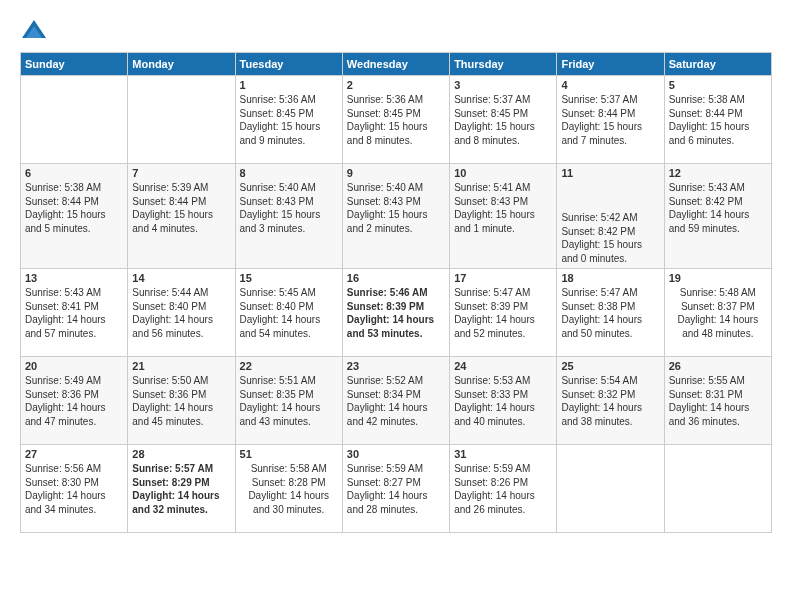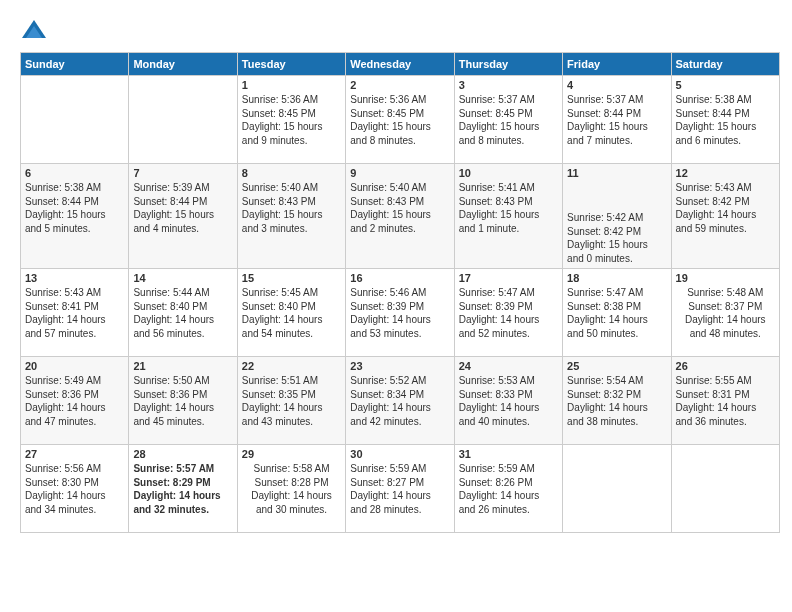--- a/index.html
+++ b/index.html
@@ -6,21 +6,21 @@
     body {
       width: 792px;
       height: 612px;
       font-family: Arial, sans-serif;
       background: #fff;
       overflow: hidden;
     }
     .page {
       width: 792px;
       height: 612px;
-      padding: 16px 12px 10px 20px;
+      padding: 16px 20px 10px 20px;
     }
     .header {
       display: flex;
       justify-content: space-between;
       align-items: flex-start;
       margin-bottom: 8px;
     }
     .logo {
       display: flex;
       align-items: center;
@@ -233,21 +233,21 @@
           </td>
           <td>
             <div class="day-number">15</div>
             <div class="day-info" style="white-space: pre-line;">Sunrise: 5:45 AM
 Sunset: 8:40 PM
 Daylight: 14 hours
 and 54 minutes.</div>
           </td>
           <td>
             <div class="day-number">16</div>
-            <div class="day-info" style="white-space: pre-line;">Sunrise: 5:46 AM
+            <div class="day-info" style="white-space: pre-line; font-weight: bold;">Sunrise: 5:46 AM
 Sunset: 8:39 PM
 Daylight: 14 hours
 and 53 minutes.</div>
           </td>
           <td>
             <div class="day-number">17</div>
             <div class="day-info" style="white-space: pre-line;">Sunrise: 5:47 AM
 Sunset: 8:39 PM
 Daylight: 14 hours
 and 52 minutes.</div>
@@ -327,21 +327,21 @@
 and 34 minutes.</div>
           </td>
           <td>
             <div class="day-number">28</div>
             <div class="day-info" style="white-space: pre-line; font-weight: bold;">Sunrise: 5:57 AM
 Sunset: 8:29 PM
 Daylight: 14 hours
 and 32 minutes.</div>
           </td>
           <td>
-            <div class="day-number">29</div>
+            <div class="day-number">51</div>
             <div class="day-info" style="white-space: pre-line; text-align: center;">Sunrise: 5:58 AM
 Sunset: 8:28 PM
 Daylight: 14 hours
 and 30 minutes.</div>
           </td>
           <td>
             <div class="day-number">30</div>
             <div class="day-info" style="white-space: pre-line;">Sunrise: 5:59 AM
 Sunset: 8:27 PM
 Daylight: 14 hours

